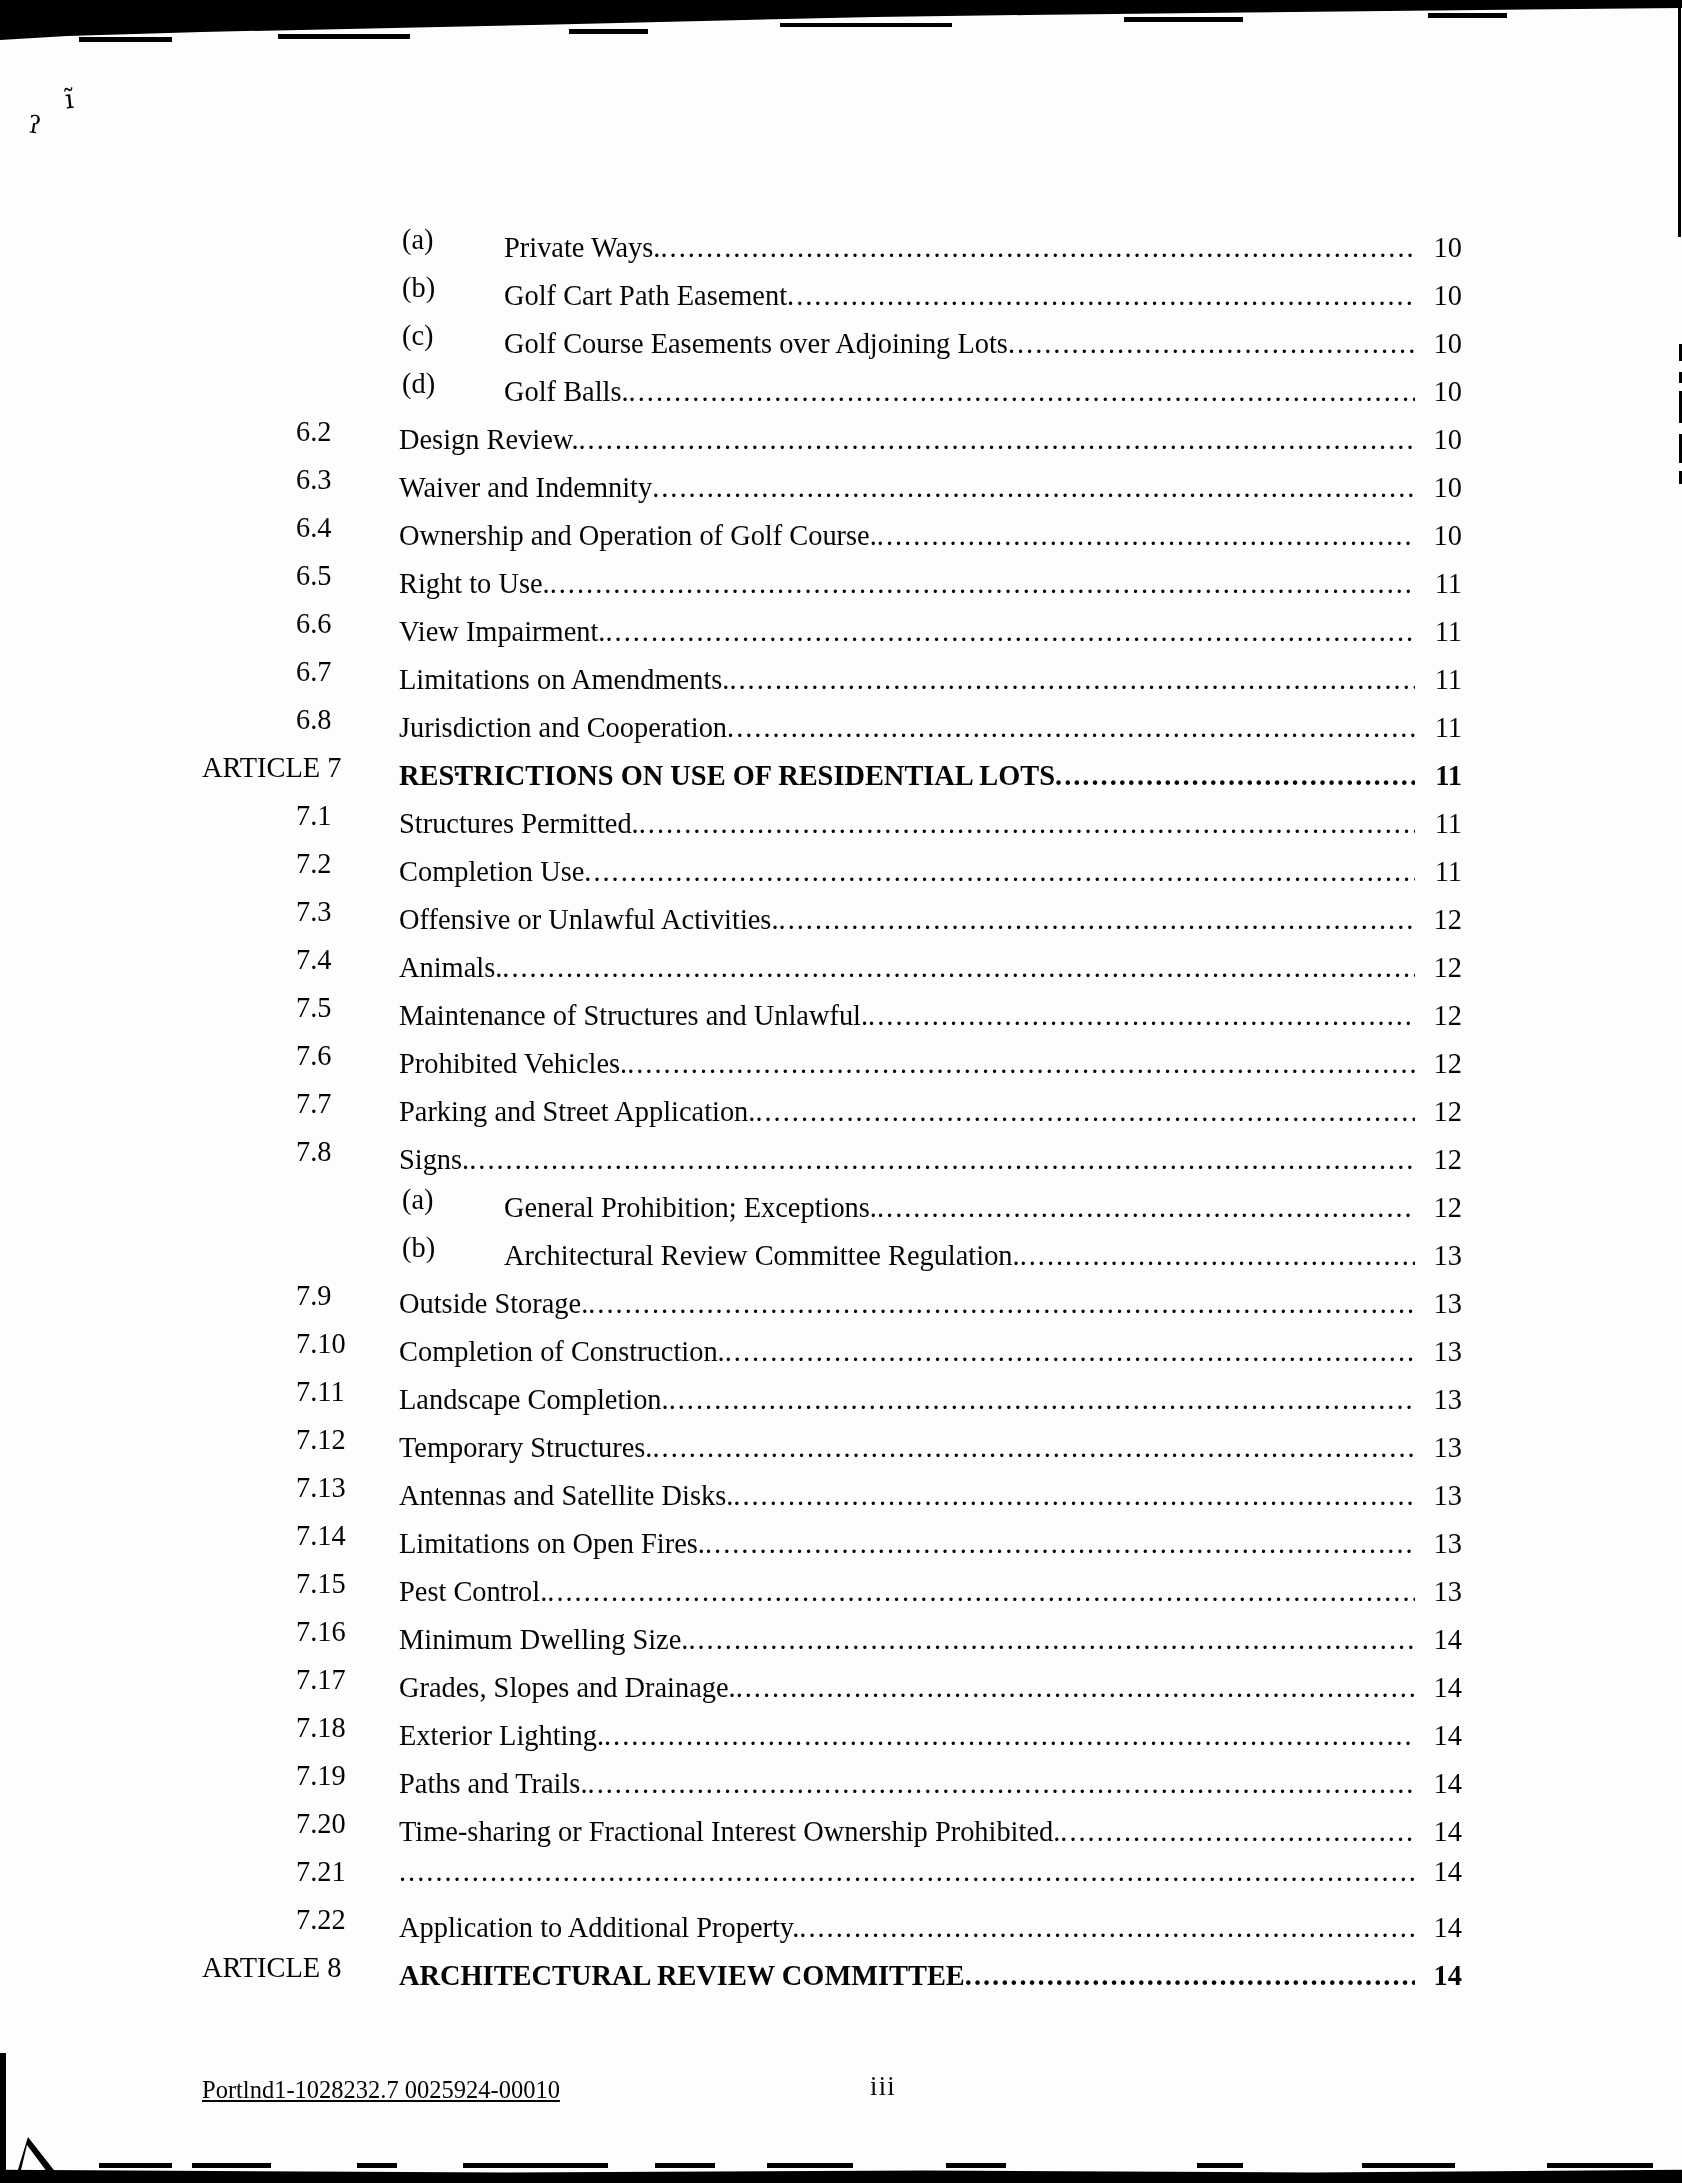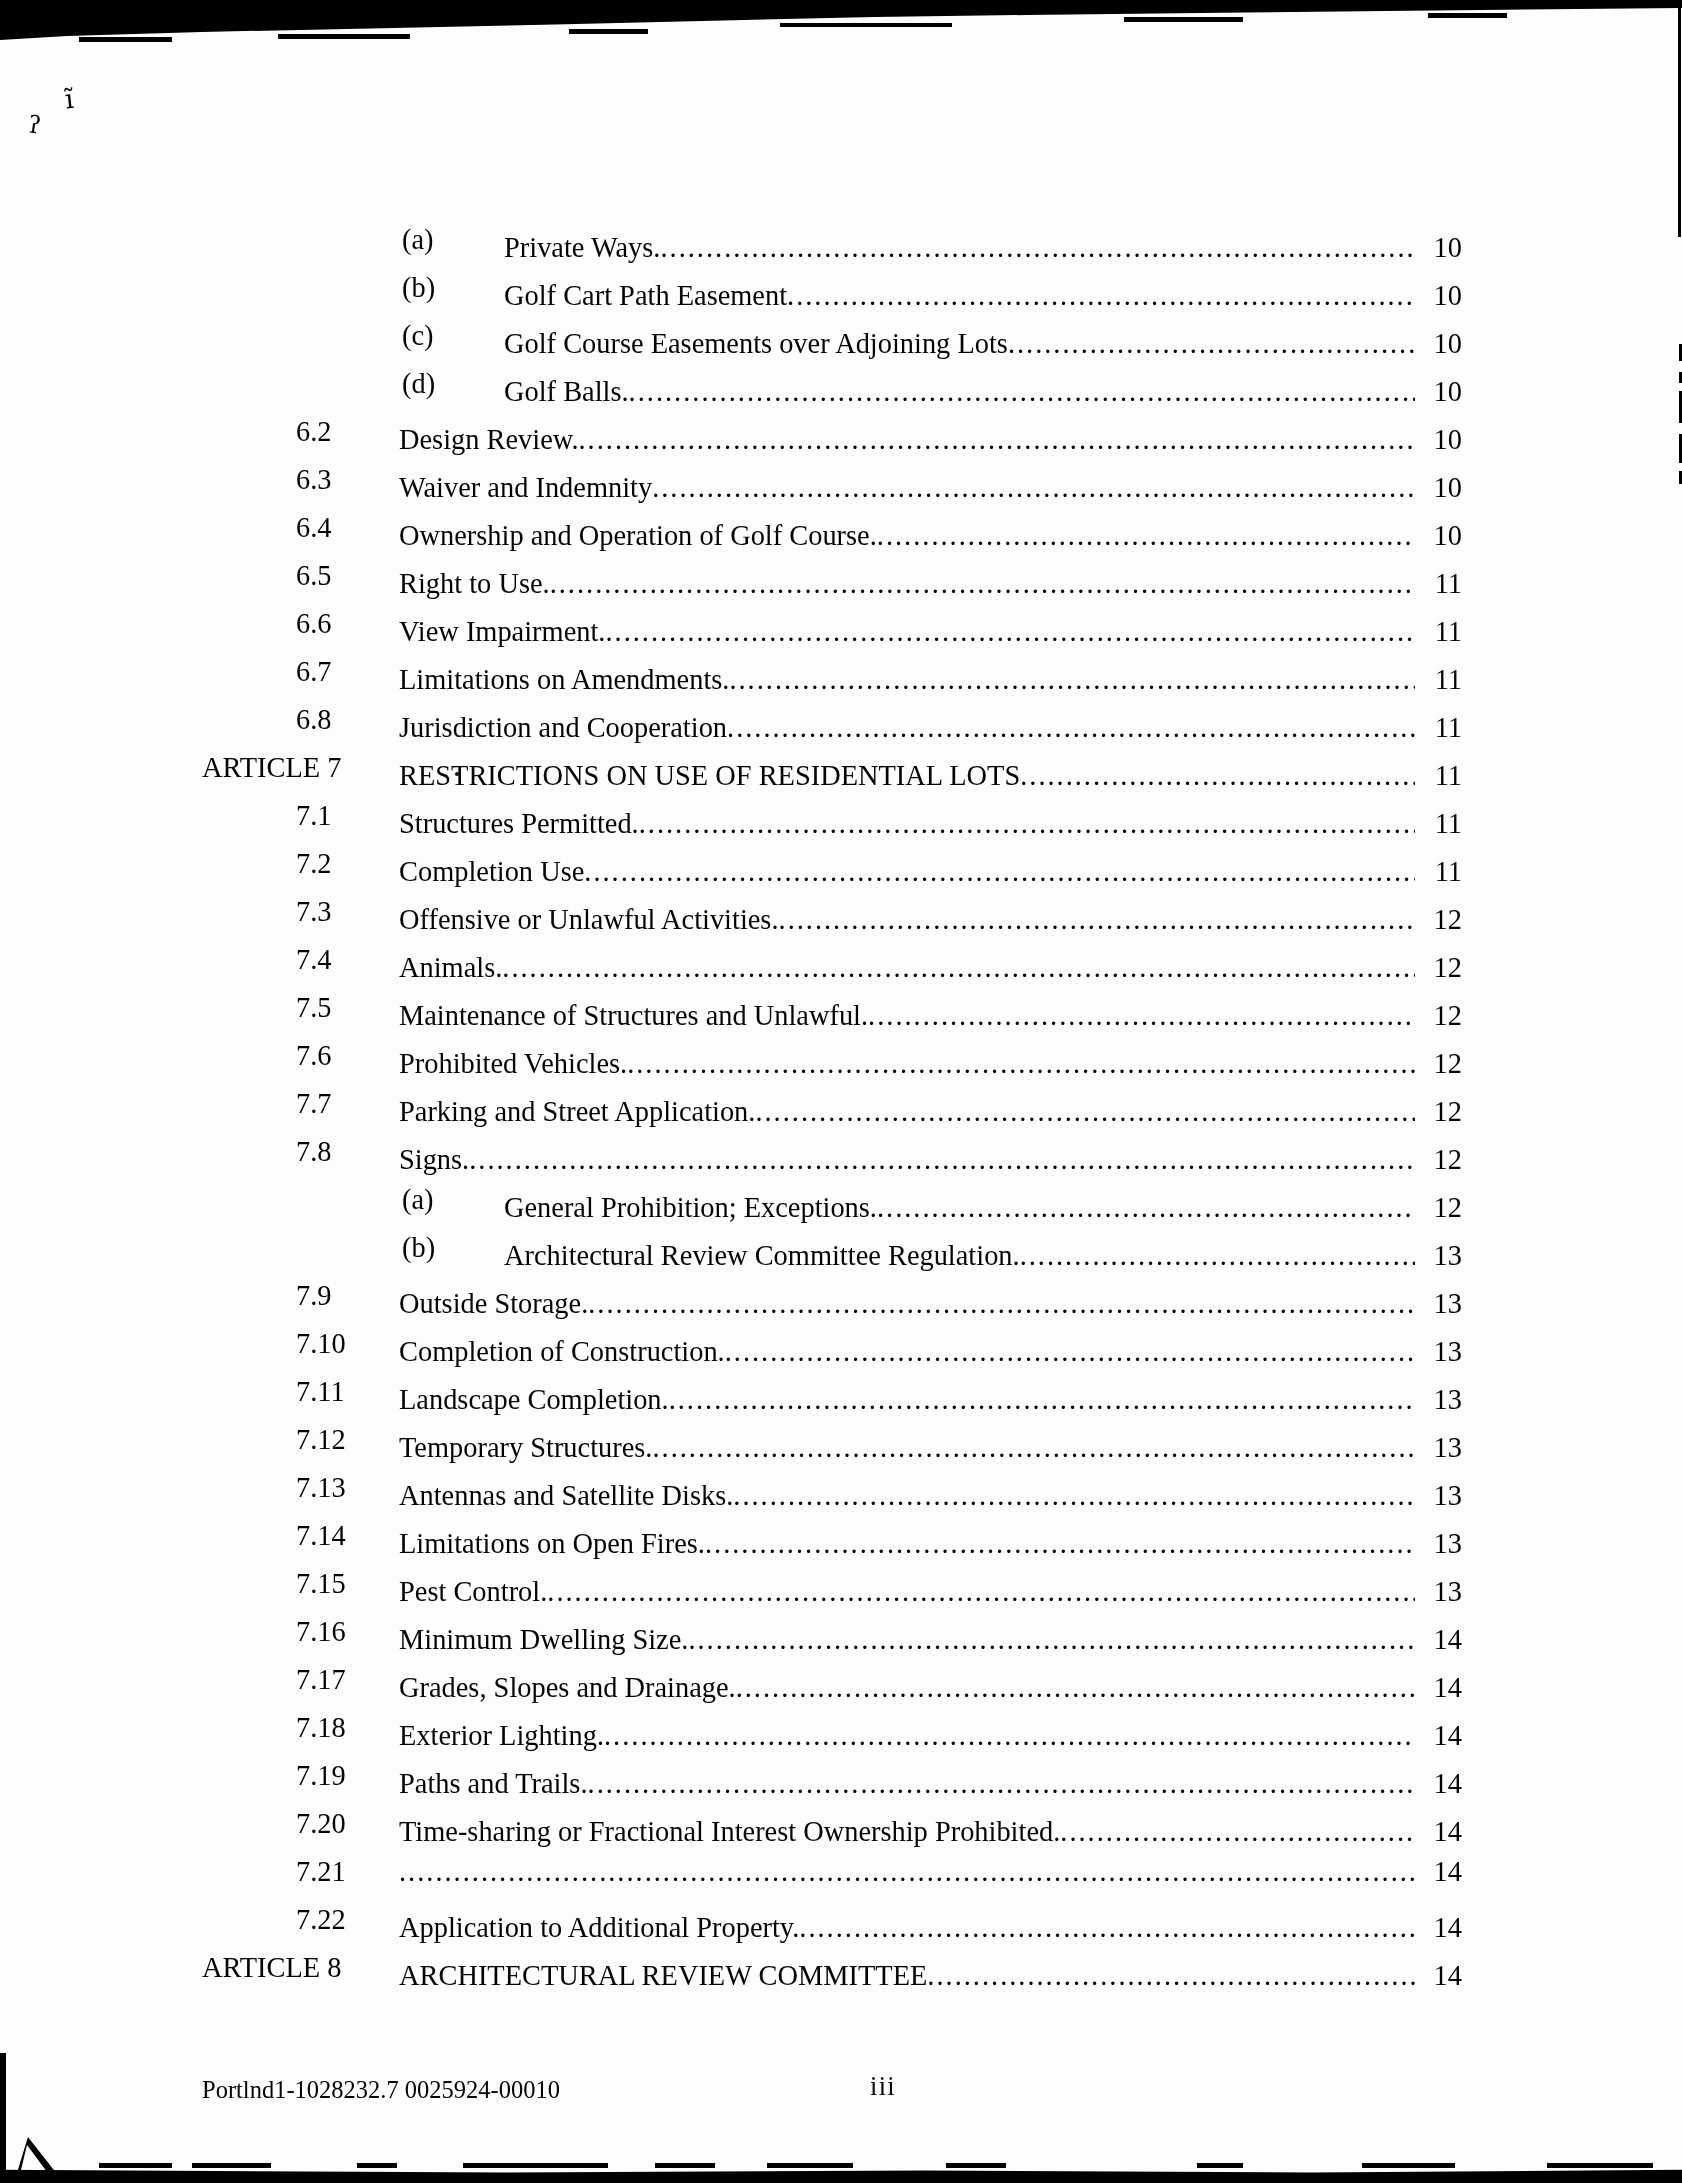--- a/index.html
+++ b/index.html
@@ -46,37 +46,37 @@
     font-size: 28.4px;
     line-height: 48px;
     white-space: nowrap;
   }
   .lbl { position: absolute; }
   .body {
     position: absolute; right: 220px;
     display: flex; align-items: baseline;
   }
   .t-article .lbl { left: 202px; }
-  .t-article .body { left: 399px; }
+  .t-article .body { left: 399px; font-weight: bold; }
   .t-section .lbl { left: 296px; }
   .t-section .body { left: 399px; }
   .t-sub .lbl { left: 402px; }
   .t-sub .body { left: 504px; }
   .ttl { flex: 0 0 auto; margin-top: 8px; }
   .dots { flex: 1 1 auto; overflow: hidden; min-width: 16px; }
   .dots::after {
     content: "..........................................................................................................................................................................................................................";
     letter-spacing: 2px;
   }
   .pg { flex: 0 0 auto; margin-left: 6.6px; min-width: 40px; text-align: right; }
 
   
   .footer-id {
     position: absolute; left: 202px; top: 2075px;
-    font-size: 24.5px; line-height: 30px;
+    font-size: 24.5px; line-height: 30px; text-decoration: underline;
   }
   .folio {
     position: absolute; left: 870px; top: 2070px;
     font-size: 26.4px; line-height: 32px; letter-spacing: 1.3px;
   }
 </style>
 </head>
 <body>
 
 <div class="page">

